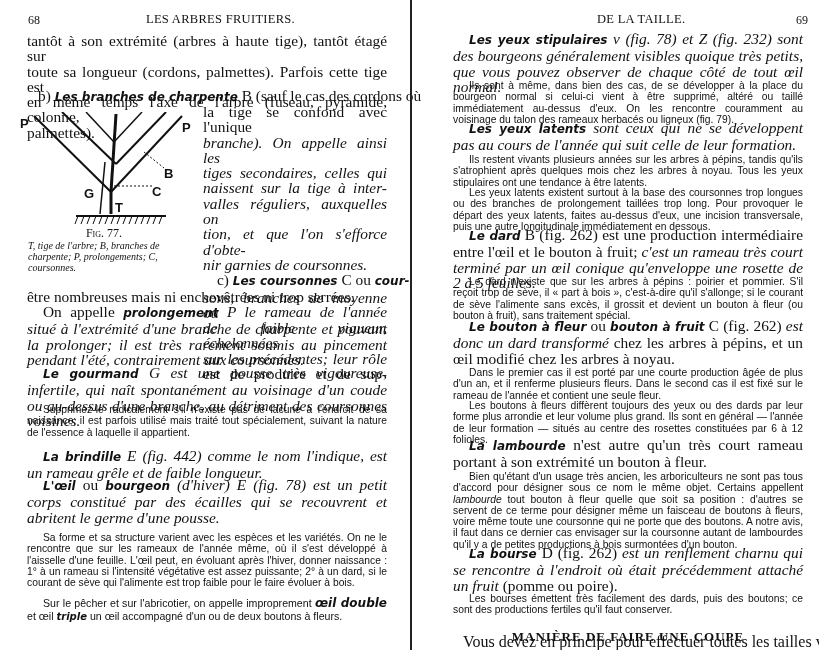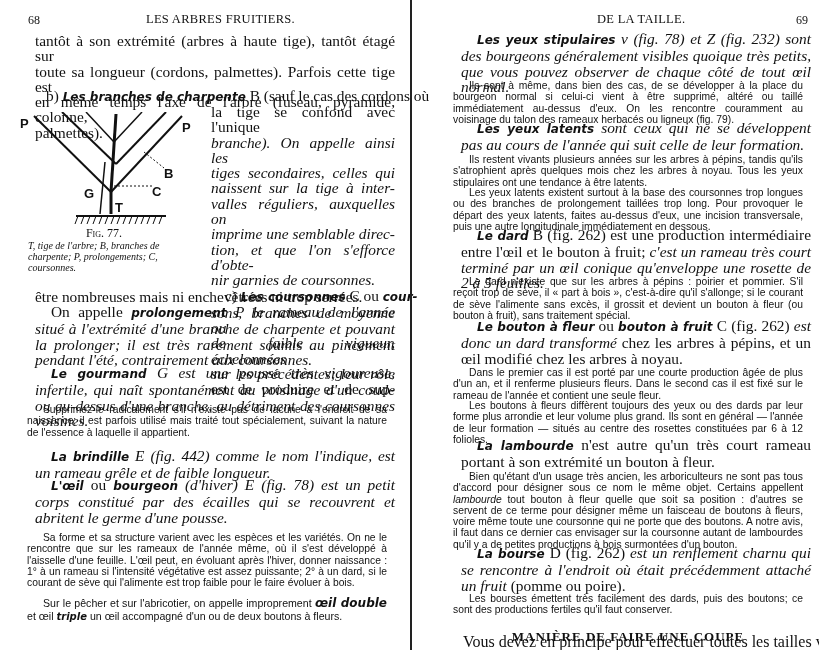--- a/index.html
+++ b/index.html
@@ -5,21 +5,21 @@
     * { margin:0; padding:0; box-sizing:border-box; }
     html, body { width:819px; height:650px; background:#fff; overflow:hidden; }
     body { position:relative; font-family:"Liberation Serif","DejaVu Serif",serif; color:#111; }
     .page { position:absolute; top:0; height:650px; }
     #left-page { left:0; width:377px; }
     #right-page { left:411px; width:408px; }
     .gutter { position:absolute; left:410px; top:0; width:2px; height:650px; background:#222; }
     .hdr { position:absolute; top:12px; font-size:12.5px; letter-spacing:0.3px;margin-left:12px; }
     .pnum { position:absolute; top:13px; font-size:12px; }
     .blk { position:absolute; }
-    .big { font-size:15.4px; line-height:15.3px; text-align:justify;margin-left:8px; }
+    .big { font-size:15.4px; line-height:15.3px; text-align:justify; }
     .big p { margin:0; }
     .small { font-size:10.3px; line-height:11.3px; text-align:justify; font-family:"Liberation Sans","DejaVu Sans",sans-serif; }
     .ind { text-indent:16px; }
     .term { font-family:"DejaVu Sans","Liberation Sans",sans-serif; font-weight:bold; font-style:italic; font-size:12px; }
     i { font-style:italic; }
     .caption { font-size:10px; line-height:11px; font-style:italic; }
     .figlabel { font-size:12px; text-align:center; font-variant:small-caps; }
     .section-title { font-weight:bold; font-size:13px; letter-spacing:1px; text-align:center; }
     .last { text-align-last:justify; }
   </style>
@@ -42,21 +42,20 @@
     <span class="term">Les branches de charpente</span>
     <span>B (sauf le cas des cordons où</span>
   </div>
 
   <div class="blk big" style="left:203px; top:104px; width:184px;">
     <div class="last">la tige se confond avec l'unique</div>
     <div class="last"><i>branche). On appelle ainsi les</i></div>
     <div class="last"><i>tiges secondaires, celles qui</i></div>
     <div class="last"><i>naissent sur la tige à inter-</i></div>
     <div class="last"><i>valles réguliers, auxquelles on</i></div>
-    <div class="last"><i>imprime une semblable direc-</i></div>
     <div class="last"><i>tion, et que l'on s'efforce d'obte-</i></div>
     <div><i>nir garnies de coursonnes.</i></div>
     <div style="padding-left:14px; white-space:nowrap;">
       <span>c)</span>
       <span class="term">Les coursonnes</span>
       <span>C ou</span>
       <span class="term">cour-</span>
     </div>
     <div class="last"><i>sons, branches de moyenne ou</i></div>
     <div class="last"><i>de faible vigueur, échelonnées</i></div>

